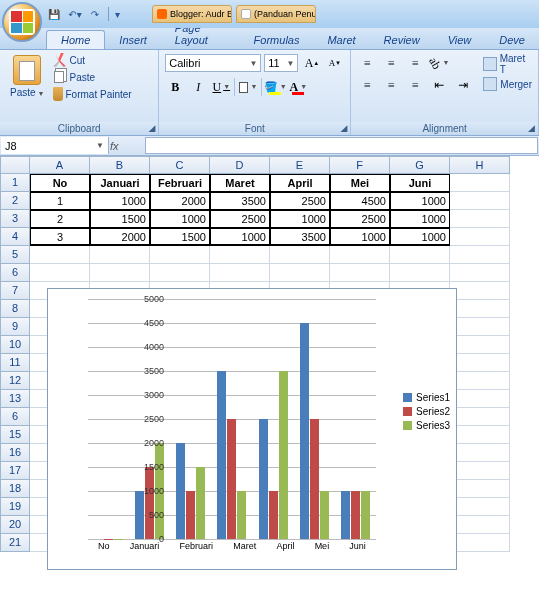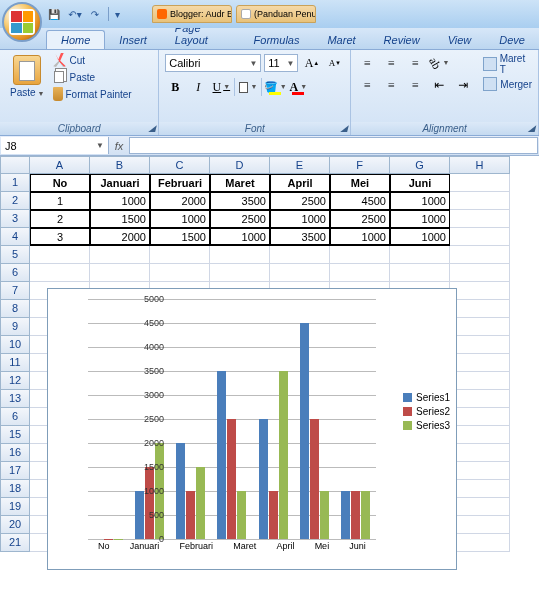--- a/index.html
+++ b/index.html
@@ -18,21 +18,21 @@
 
   
   .ribbon-tabs { height: 22px; background: linear-gradient(#d7e7f8,#bcd6f0); display: flex; align-items: flex-end; padding-left: 46px; border-bottom:1px solid #8aabd6;}
   .rtab { padding: 3px 14px; color: #15428b; cursor: pointer; font-style: italic; }
   .rtab.active { background: #e8f1fb; border: 1px solid #8aabd6; border-bottom: none; border-radius: 3px 3px 0 0; }
 
   
   .ribbon { height: 86px; background: linear-gradient(#eaf2fb,#d1e2f5); border-bottom: 1px solid #8aabd6; display: flex; }
   .group { border-right: 1px solid #aac3e3; display: flex; flex-direction: column; }
   .group-body { flex: 1; display: flex; padding: 3px 6px; align-items:flex-start; }
-  .group-label { text-align: center; font-size: 10px; color: #3a5f8a; background: linear-gradient(#dce9f8,#c5daf0); padding: 1px 0; position:relative;font-style:italic;}
+  .group-label { text-align: center; font-size: 10px; color: #3a5f8a; background: linear-gradient(#dce9f8,#c5daf0); padding: 1px 0; position:relative;}
   .group-label .dlg { position:absolute; right:3px; top:1px; font-size:9px; color:#3a5f8a;}
 
   .paste-col { display:flex; flex-direction:column; align-items:center; padding:2px 4px;}
   .paste-ico { width:28px; height:30px; background:linear-gradient(#f8d793,#e8a43e); border:1px solid #c78a2e; border-radius:3px; position:relative;}
   .paste-ico::after{content:"";position:absolute;left:5px;top:5px;width:14px;height:18px;background:#fff;border:1px solid #999;}
   .paste-lbl { font-size:10px; color:#15428b; margin-top:2px;}
   .clip-rows { display:flex; flex-direction:column; gap:3px; margin-left:4px;}
   .clip-row { display:flex; align-items:center; gap:3px; font-size:10px; color:#15428b; cursor:pointer;}
   .ci { width:14px; height:14px; }
   .ci.cut{background:linear-gradient(45deg,#bbb 40%,#f55 40%);clip-path:polygon(20% 0,40% 50%,60% 0,80% 0,55% 55%,95% 95%,75% 100%,50% 65%,25% 100%,5% 95%,45% 55%,20% 0);}
@@ -50,21 +50,21 @@
 
   .align-grid { display:grid; grid-template: repeat(2,20px) / repeat(5,22px); gap:2px;}
   .align-col2 { display:flex; flex-direction:column; gap:2px; margin-left:8px;}
   .ar { display:flex; align-items:center; gap:3px; font-size:10px; color:#15428b; cursor:pointer;}
   .aico{width:14px;height:14px;}
 
   
   .fxbar { height:20px; background:linear-gradient(#e6eefa,#d2e1f3); border-bottom:1px solid #9ab3d3; display:flex; align-items:center;}
   .namebox { width:108px; border-right:1px solid #9ab3d3; display:flex; align-items:center; padding:0 4px; background:#fff; margin:1px; height:17px;}
   .namebox .arr{font-size:8px;color:#555;margin-left:auto;}
-  .fxlabel{width:18px;text-align:center;font-style:italic;color:#555;}
+  .fxlabel{width:34px;text-align:left;font-style:italic;color:#555;}
   .fxinput{flex:1;background:#fff;height:17px;border:1px solid #9ab3d3;margin:1px;}
 
   
   .sheet { position:relative; }
   .colhdrs { display:flex; height:18px; }
   .rowhdr corner, .corner { width:30px; background:linear-gradient(#f3f6fb,#dde7f3); border:1px solid #9eb6ce;}
   .ch { width:60px; background:linear-gradient(#f3f6fb,#dde7f3); border:1px solid #9eb6ce; border-left:none; text-align:center; font-size:11px; color:#15428b; line-height:16px;}
   .row { display:flex; height:18px;}
   .rh { width:30px; background:linear-gradient(#f3f6fb,#dde7f3); border:1px solid #9eb6ce; border-top:none; text-align:center; font-size:11px; color:#15428b; line-height:16px;}
   .cell { width:60px; border-right:1px solid #d0d7e5; border-bottom:1px solid #d0d7e5; font-size:11px; line-height:16px; padding:0 3px; text-align:right; background:#fff;}

